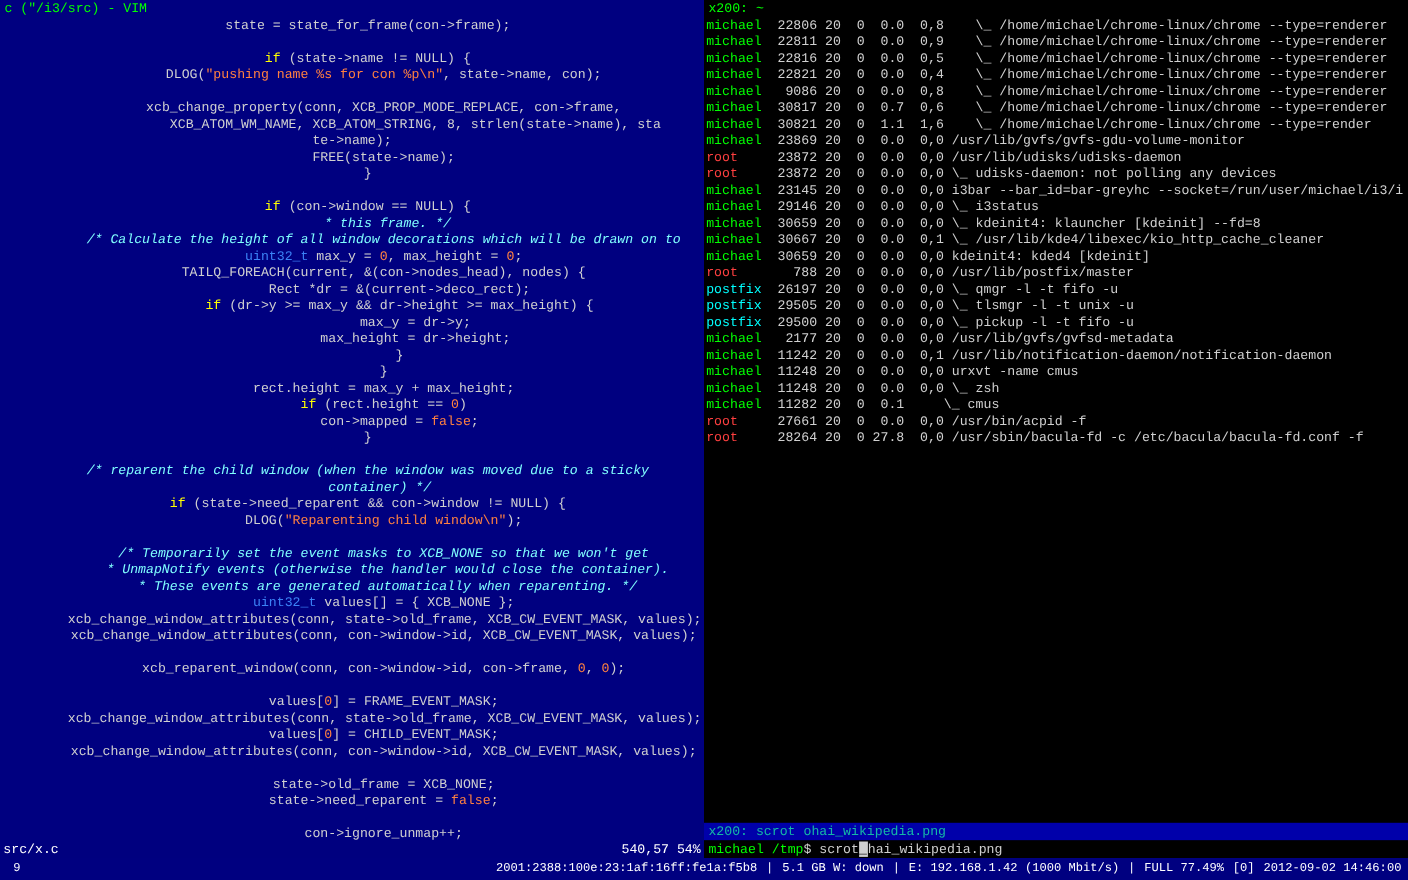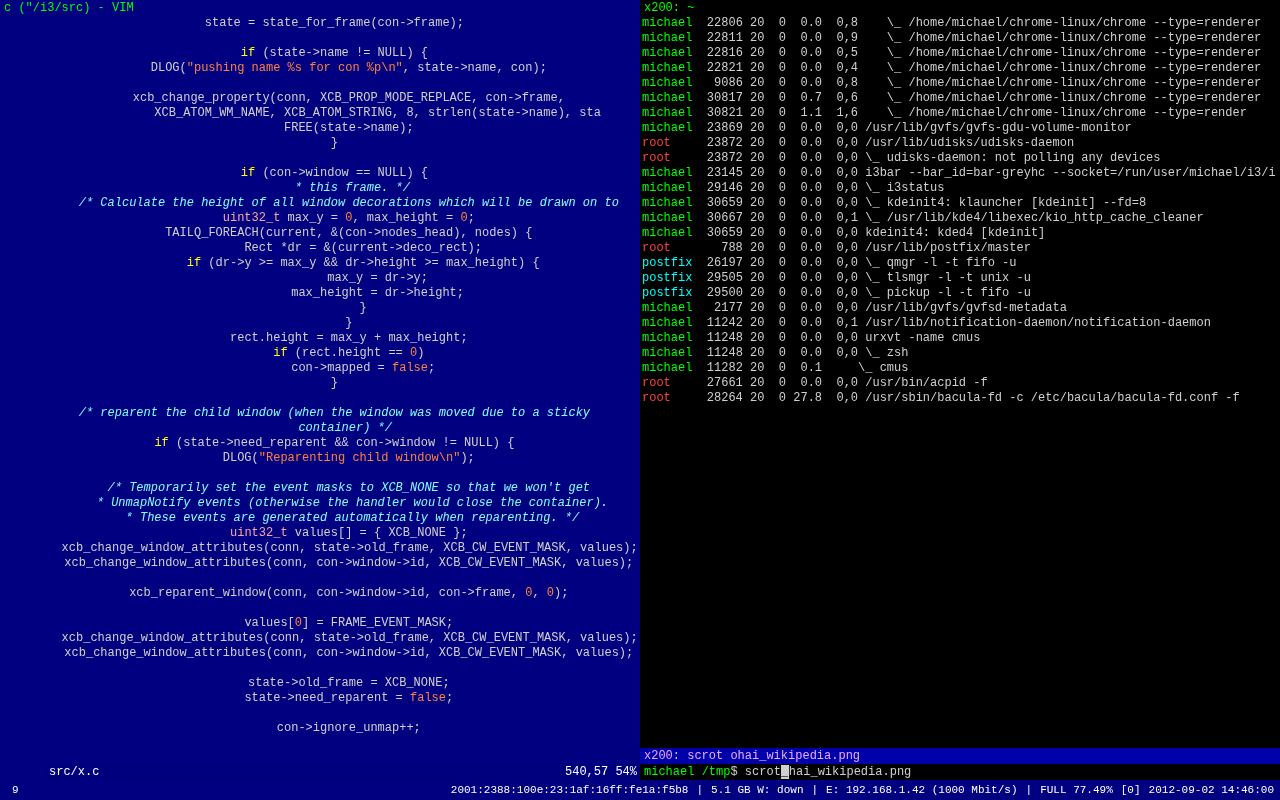--- a/index.html
+++ b/index.html
@@ -46,29 +46,28 @@
     }
     .vim-line {
       line-height: 15px;
       white-space: pre;
       color: #d0d0d0;
     }
     .vim-line .kw { color: #ffff00; }
     .vim-line .str { color: #ff8040; }
     .vim-line .comment { color: #80ffff; font-style: italic; }
     .vim-line .num { color: #ff8040; }
-    .vim-line .type { color: #fca5a5; }
+    .vim-line .type { color: #3b82f6; }
     .vim-statusbar {
       background: #00007f;
       color: #ffffff;
       padding: 1px 3px;
       font-size: 12px;
       display: flex;
       justify-content: space-between;
-      margin-left: 46px;
     }
     
     .term-panel {
       flex: 1;
       background: #000000;
       display: flex;
       flex-direction: column;
       overflow: hidden;
     }
     .term-title-bar {
@@ -85,21 +84,21 @@
     .term-line {
       line-height: 15px;
       white-space: pre;
       color: #d0d0d0;
     }
     .term-line .user-michael { color: #00ff00; }
     .term-line .user-root { color: #ff4040; }
     .term-line .user-postfix { color: #00ffff; }
     .term-cmd-bar {
       background: #0000aa;
-      color: #f0abfc;
+      color: #14b8a6;
       padding: 1px 4px;
       font-size: 12px;
     }
     .term-prompt-bar {
       background: #000000;
       color: #d0d0d0;
       padding: 1px 4px;
       font-size: 12px;
       display: flex;
     }
@@ -135,20 +134,21 @@
     <div class="vim-panel">
       <div class="vim-title-bar">c ("/i3/src) - VIM</div>
       <div class="vim-content">
         <div class="vim-line">    state = state_for_frame(con-&gt;frame);</div>
         <div class="vim-line">&nbsp;</div>
         <div class="vim-line">    <span class="kw">if</span> (state-&gt;name != NULL) {</div>
         <div class="vim-line">        DLOG(<span class="str">"pushing name %s for con %p\n"</span>, state-&gt;name, con);</div>
         <div class="vim-line">&nbsp;</div>
         <div class="vim-line">        xcb_change_property(conn, XCB_PROP_MODE_REPLACE, con-&gt;frame,</div>
         <div class="vim-line">                XCB_ATOM_WM_NAME, XCB_ATOM_STRING, 8, strlen(state-&gt;name), sta</div>
+        <div class="vim-line">te-&gt;name);</div>
         <div class="vim-line">        FREE(state-&gt;name);</div>
         <div class="vim-line">    }</div>
         <div class="vim-line">&nbsp;</div>
         <div class="vim-line">    <span class="kw">if</span> (con-&gt;window == NULL) {</div>
         <div class="vim-line">         <span class="comment">* this frame. */</span></div>
         <div class="vim-line">        <span class="comment">/* Calculate the height of all window decorations which will be drawn on to</span></div>
         <div class="vim-line">        <span class="type">uint32_t</span> max_y = <span class="num">0</span>, max_height = <span class="num">0</span>;</div>
         <div class="vim-line">        TAILQ_FOREACH(current, &amp;(con-&gt;nodes_head), nodes) {</div>
         <div class="vim-line">            Rect *dr = &amp;(current-&gt;deco_rect);</div>
         <div class="vim-line">            <span class="kw">if</span> (dr-&gt;y &gt;= max_y &amp;&amp; dr-&gt;height &gt;= max_height) {</div>
@@ -170,20 +170,21 @@
         <div class="vim-line">         <span class="comment">* UnmapNotify events (otherwise the handler would close the container).</span></div>
         <div class="vim-line">         <span class="comment">* These events are generated automatically when reparenting. */</span></div>
         <div class="vim-line">        <span class="type">uint32_t</span> values[] = { XCB_NONE };</div>
         <div class="vim-line">        xcb_change_window_attributes(conn, state-&gt;old_frame, XCB_CW_EVENT_MASK, values);</div>
         <div class="vim-line">        xcb_change_window_attributes(conn, con-&gt;window-&gt;id, XCB_CW_EVENT_MASK, values);</div>
         <div class="vim-line">&nbsp;</div>
         <div class="vim-line">        xcb_reparent_window(conn, con-&gt;window-&gt;id, con-&gt;frame, <span class="num">0</span>, <span class="num">0</span>);</div>
         <div class="vim-line">&nbsp;</div>
         <div class="vim-line">        values[<span class="num">0</span>] = FRAME_EVENT_MASK;</div>
         <div class="vim-line">        xcb_change_window_attributes(conn, state-&gt;old_frame, XCB_CW_EVENT_MASK, values);</div>
+        <div class="vim-line">        values[<span class="num">0</span>] = CHILD_EVENT_MASK;</div>
         <div class="vim-line">        xcb_change_window_attributes(conn, con-&gt;window-&gt;id, XCB_CW_EVENT_MASK, values);</div>
         <div class="vim-line">&nbsp;</div>
         <div class="vim-line">        state-&gt;old_frame = XCB_NONE;</div>
         <div class="vim-line">        state-&gt;need_reparent = <span class="false-kw">false</span>;</div>
         <div class="vim-line">&nbsp;</div>
         <div class="vim-line">        con-&gt;ignore_unmap++;</div>
 
       </div>
       <div class="vim-statusbar">
         <span>src/x.c</span>

